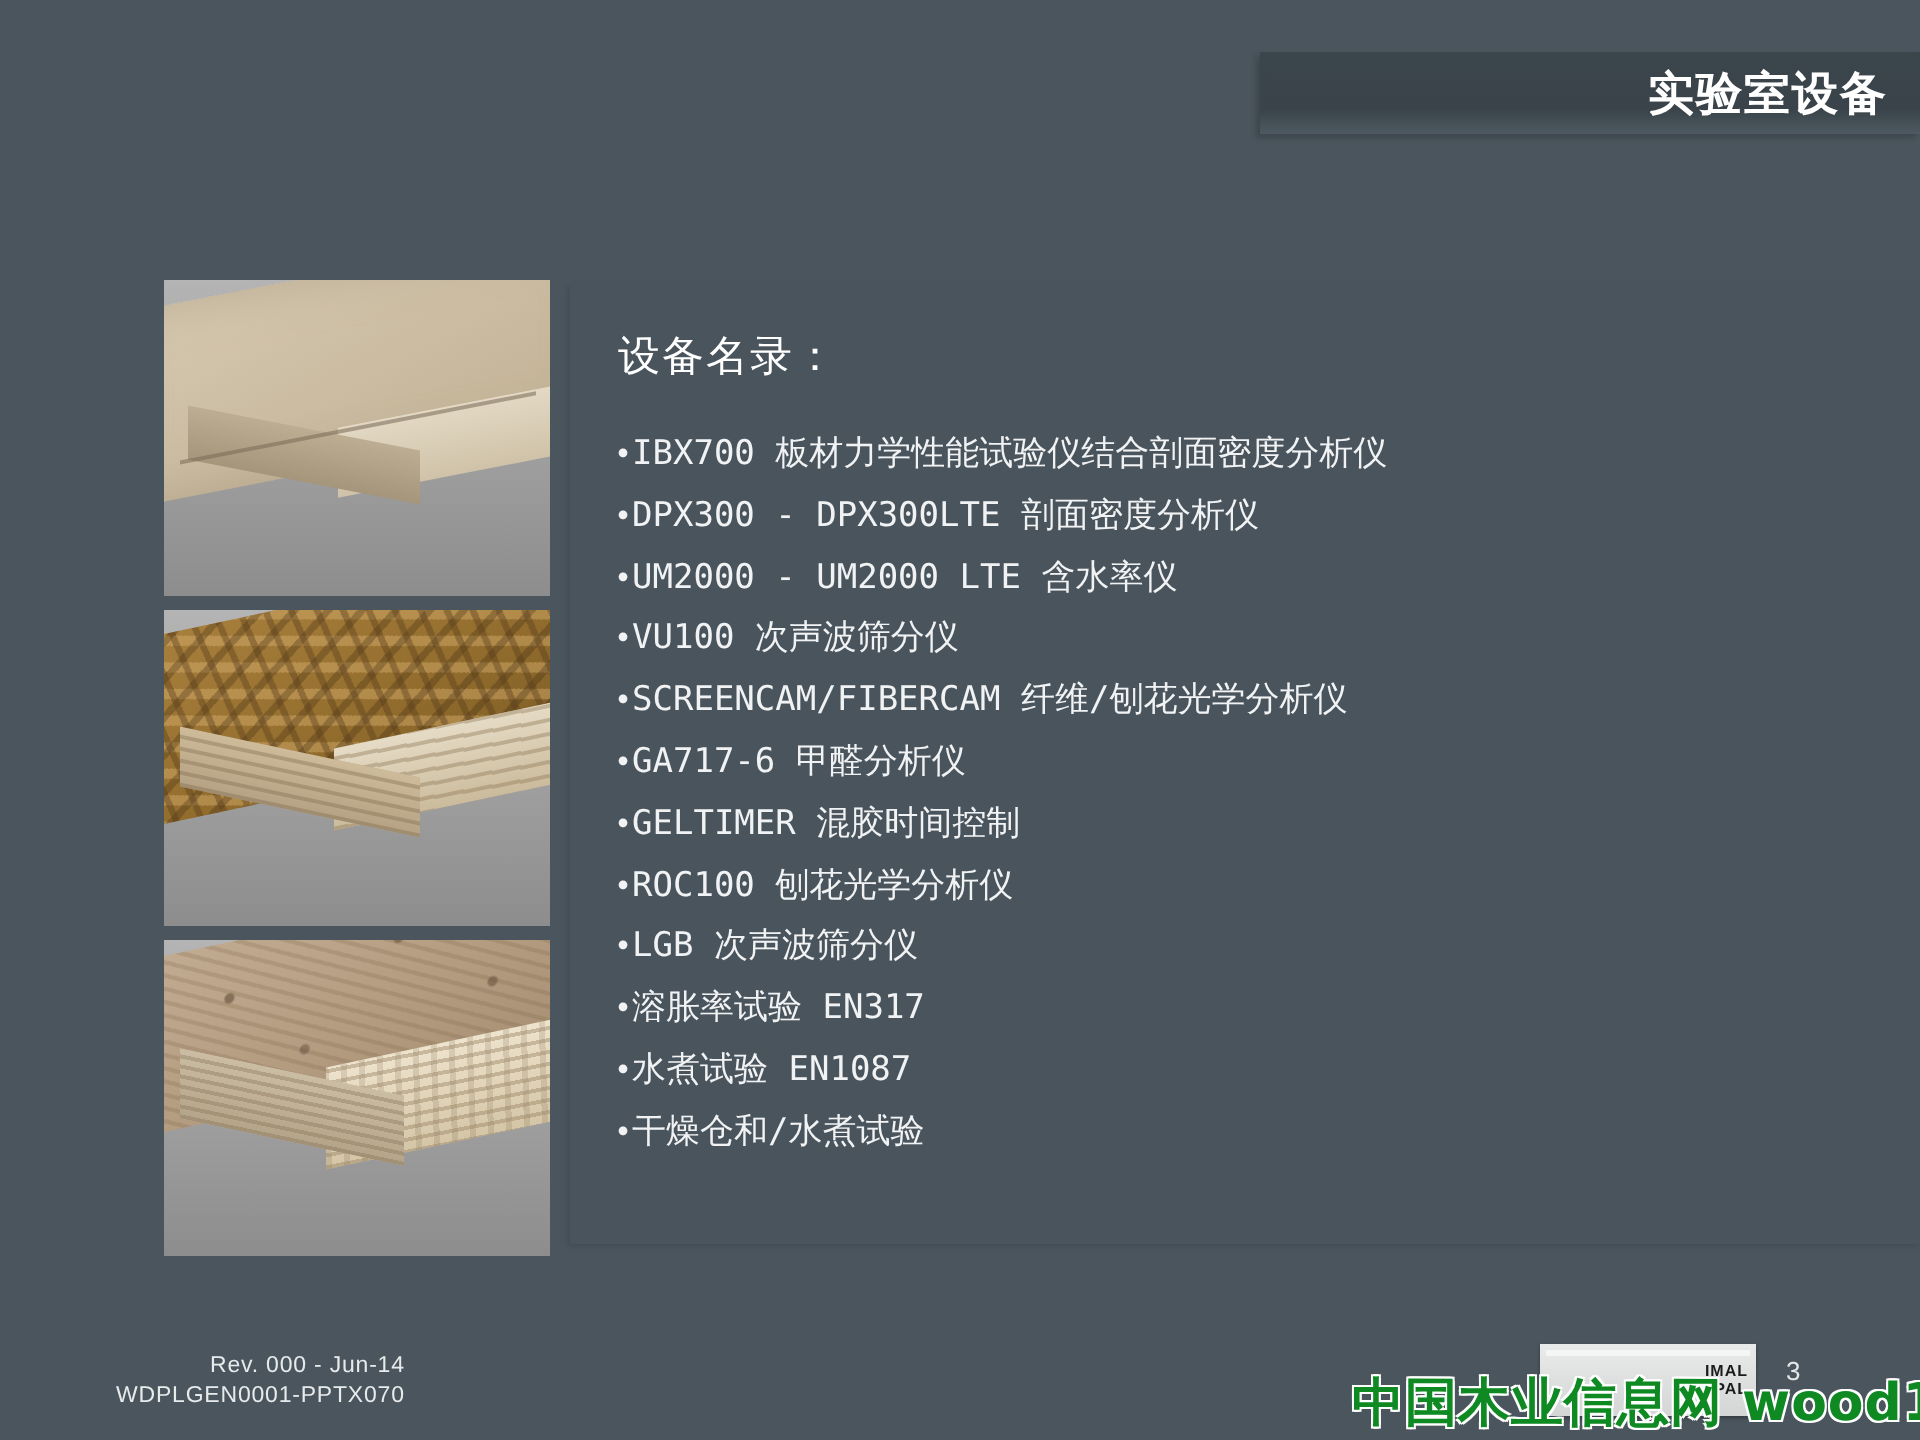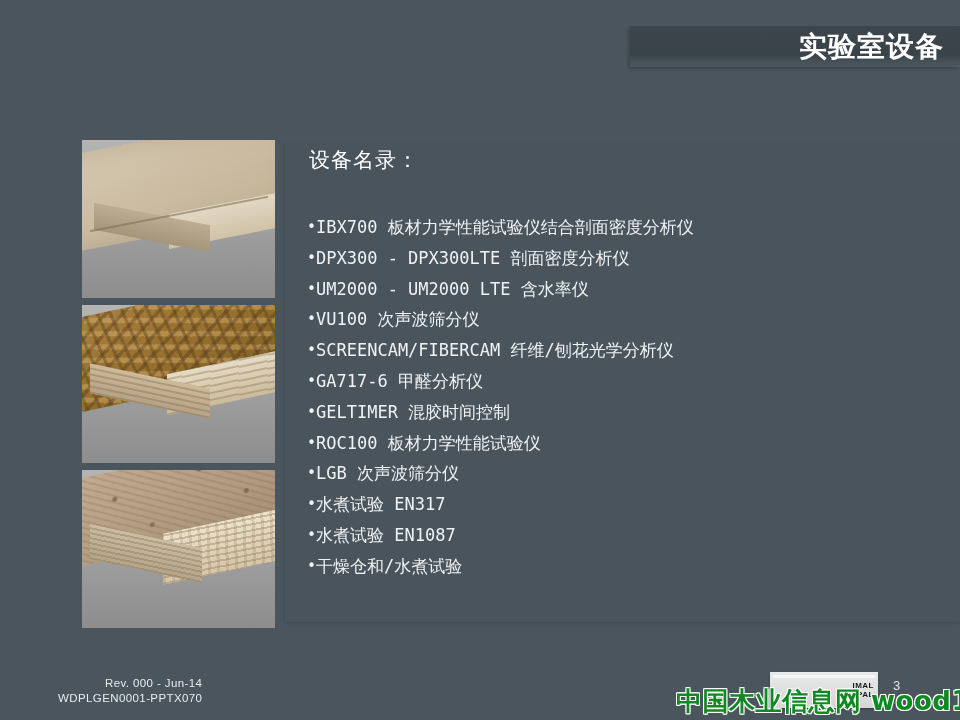--- a/index.html
+++ b/index.html
@@ -25,21 +25,21 @@
     height: 41px;
     background: linear-gradient(180deg, #3b454c 0%, #394349 70%, #4e5a62 100%);
     box-shadow: -2px 2px 3px rgba(0,0,0,0.18);
   }
   .header-title {
     position: absolute;
     right: 16px;
     top: 50%;
     transform: translateY(-50%);
     color: #ffffff;
-    font-size: 28px;
+    font-size: 23px;
     font-weight: bold;
     letter-spacing: 1px;
     white-space: nowrap;
     font-family: Liberation Serif, serif;
   }
 
   
   .photo-col {
     position: absolute;
     left: 82px;
@@ -165,21 +165,21 @@
     left: 285px;
     top: 142px;
     width: 675px;
     height: 480px;
     background: #49545c;
     box-shadow: -1px 1px 3px rgba(0,0,0,0.12);
   }
   .panel-heading {
     position: absolute;
     left: 24px;
-    top: 4px;
+    top: 22px;
     color: #ffffff;
     font-size: 21px;
     letter-spacing: 1px;
     font-family: "DejaVu Sans Mono", monospace;
   }
   .equip-list {
     position: absolute;
     left: 22px;
     top: 70px;
     right: 8px;
@@ -309,23 +309,23 @@
   <div class="content-panel">
     <div class="panel-heading">设备名录：</div>
     <ul class="equip-list">
       <li>IBX700  板材力学性能试验仪结合剖面密度分析仪</li>
       <li>DPX300 - DPX300LTE  剖面密度分析仪</li>
       <li>UM2000 - UM2000 LTE  含水率仪</li>
       <li>VU100  次声波筛分仪</li>
       <li>SCREENCAM/FIBERCAM  纤维/刨花光学分析仪</li>
       <li>GA717-6  甲醛分析仪</li>
       <li>GELTIMER  混胶时间控制</li>
-      <li>ROC100  板材力学性能试验仪</li>
+      <li>ROC100  刨花光学分析仪</li>
       <li>LGB  次声波筛分仪</li>
-      <li>水煮试验  EN317</li>
+      <li>溶胀率试验  EN317</li>
       <li>水煮试验  EN1087</li>
       <li>干燥仓和/水煮试验</li>
     </ul>
   </div>
 
   <div class="footer-text">
     <div>Rev. 000 - Jun-14</div>
     <div>WDPLGEN0001-PPTX070</div>
   </div>
 

